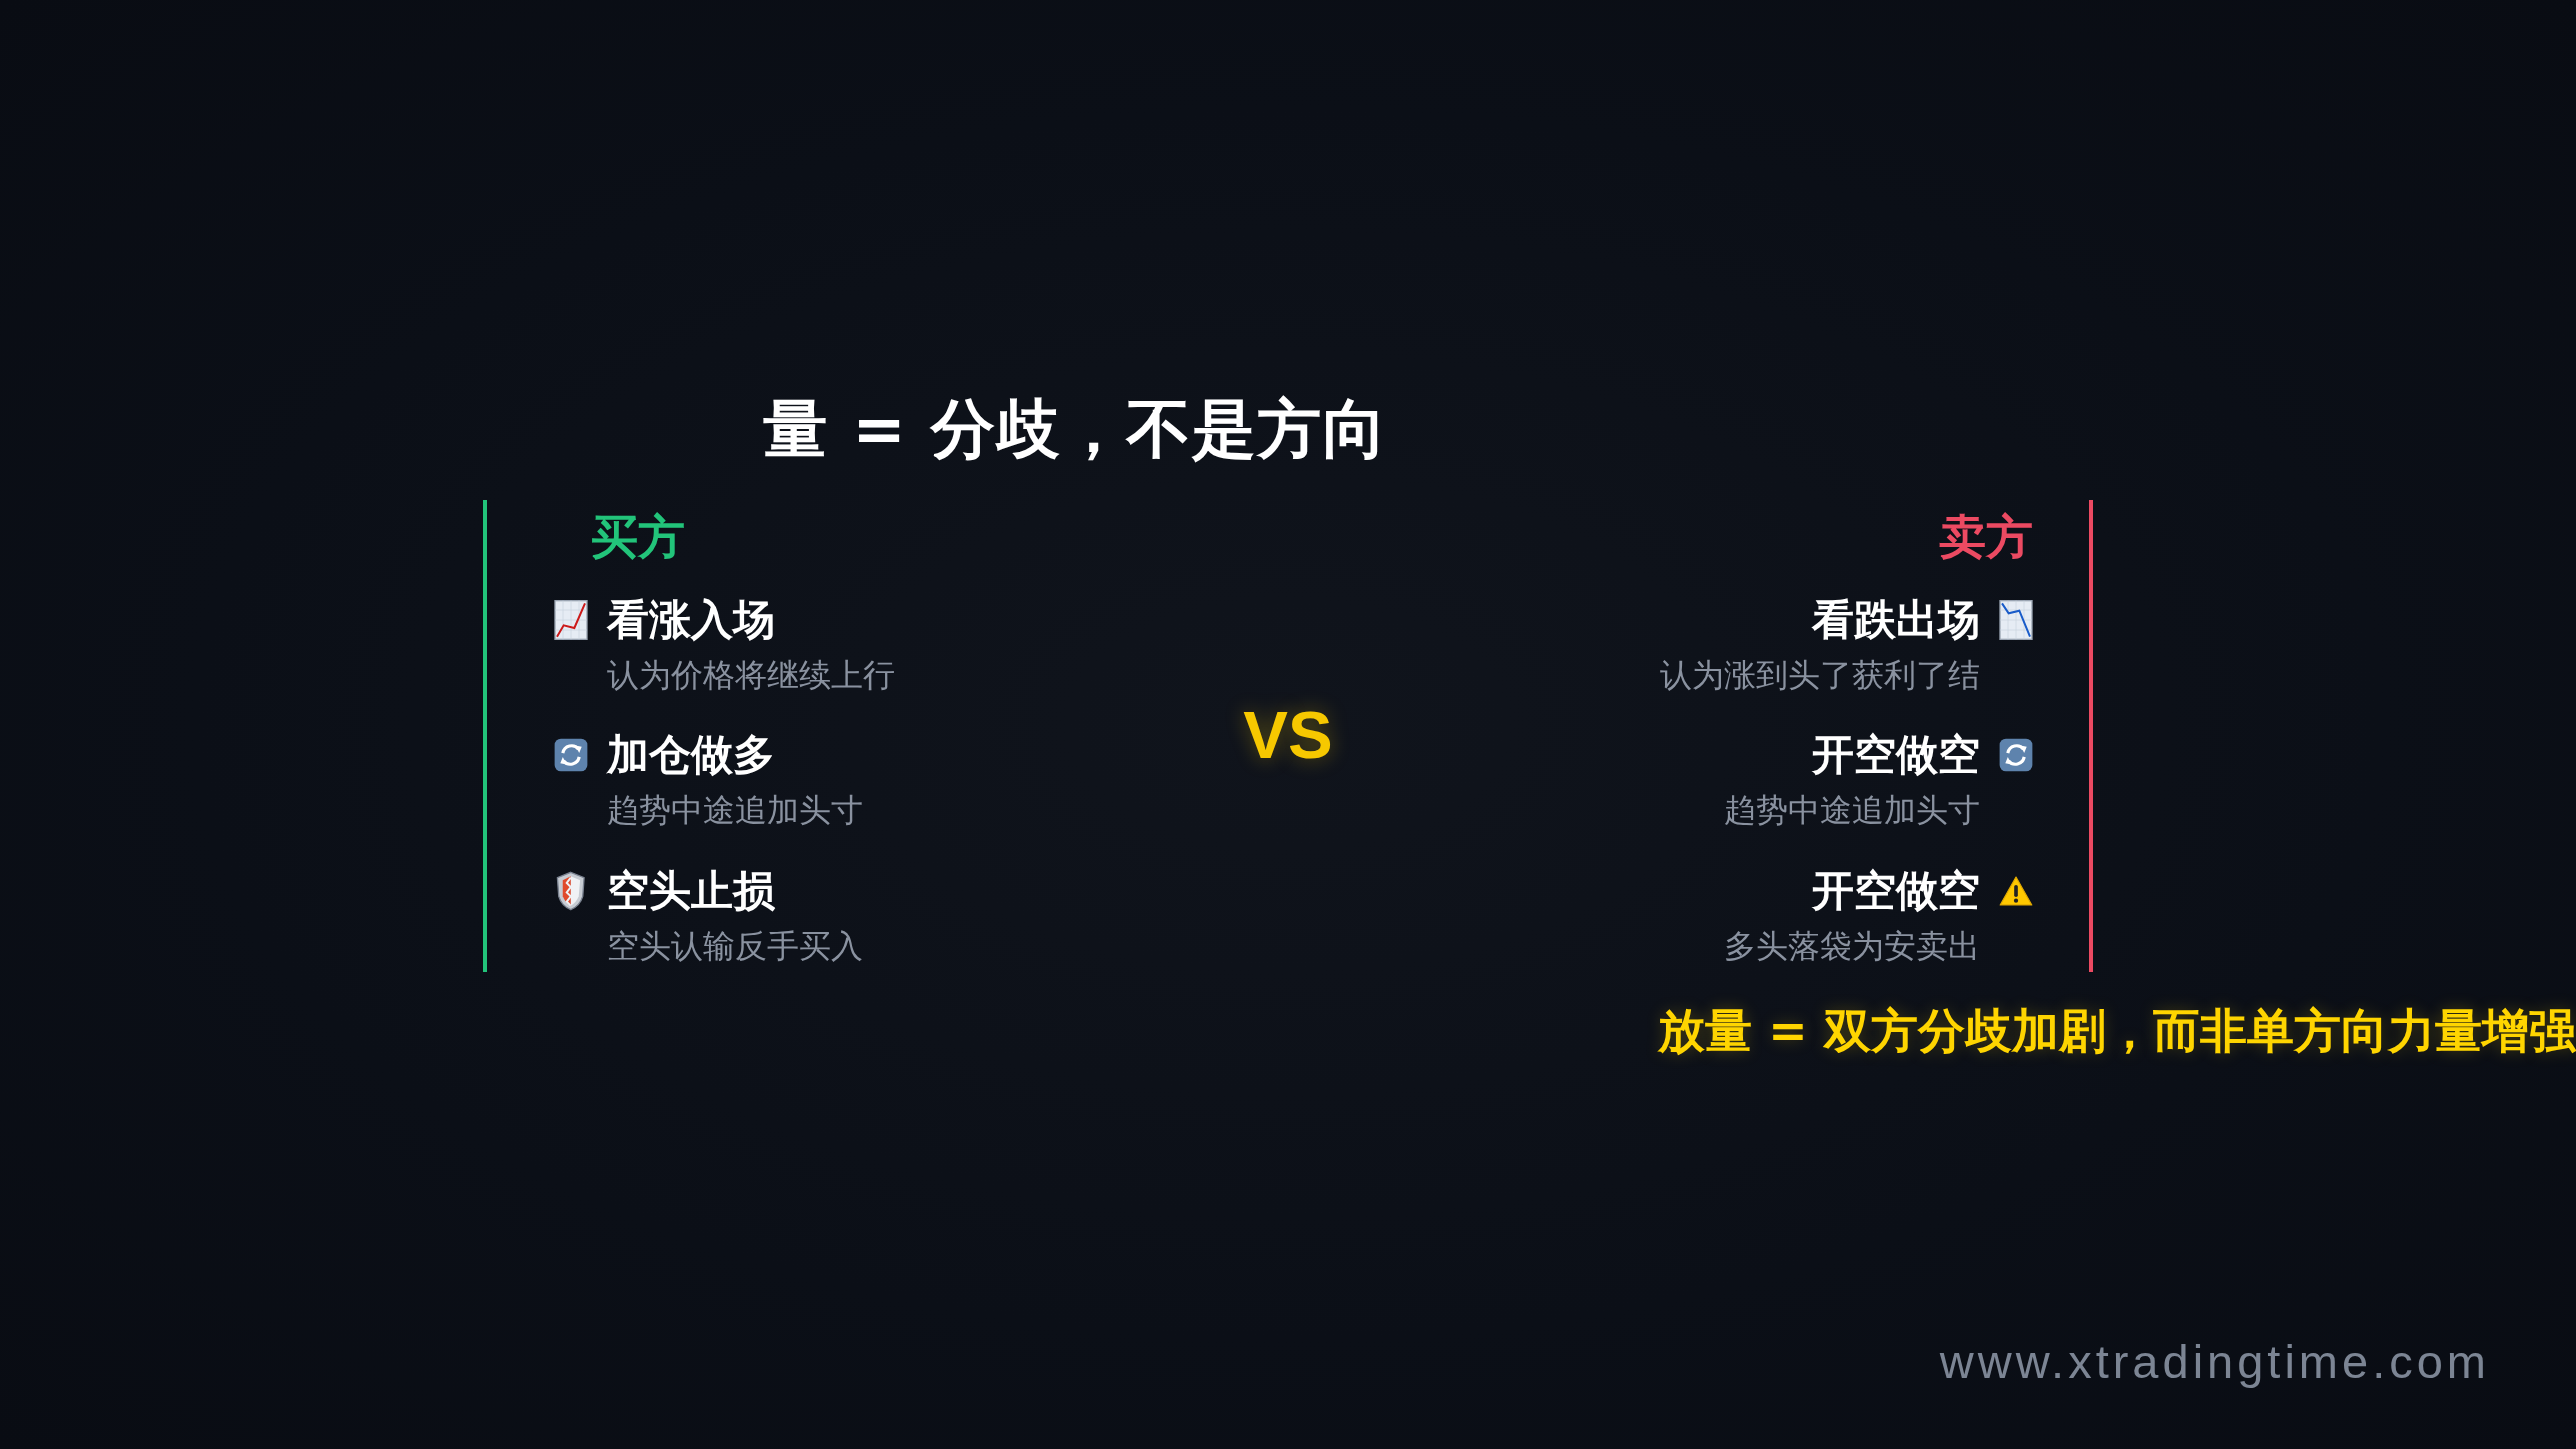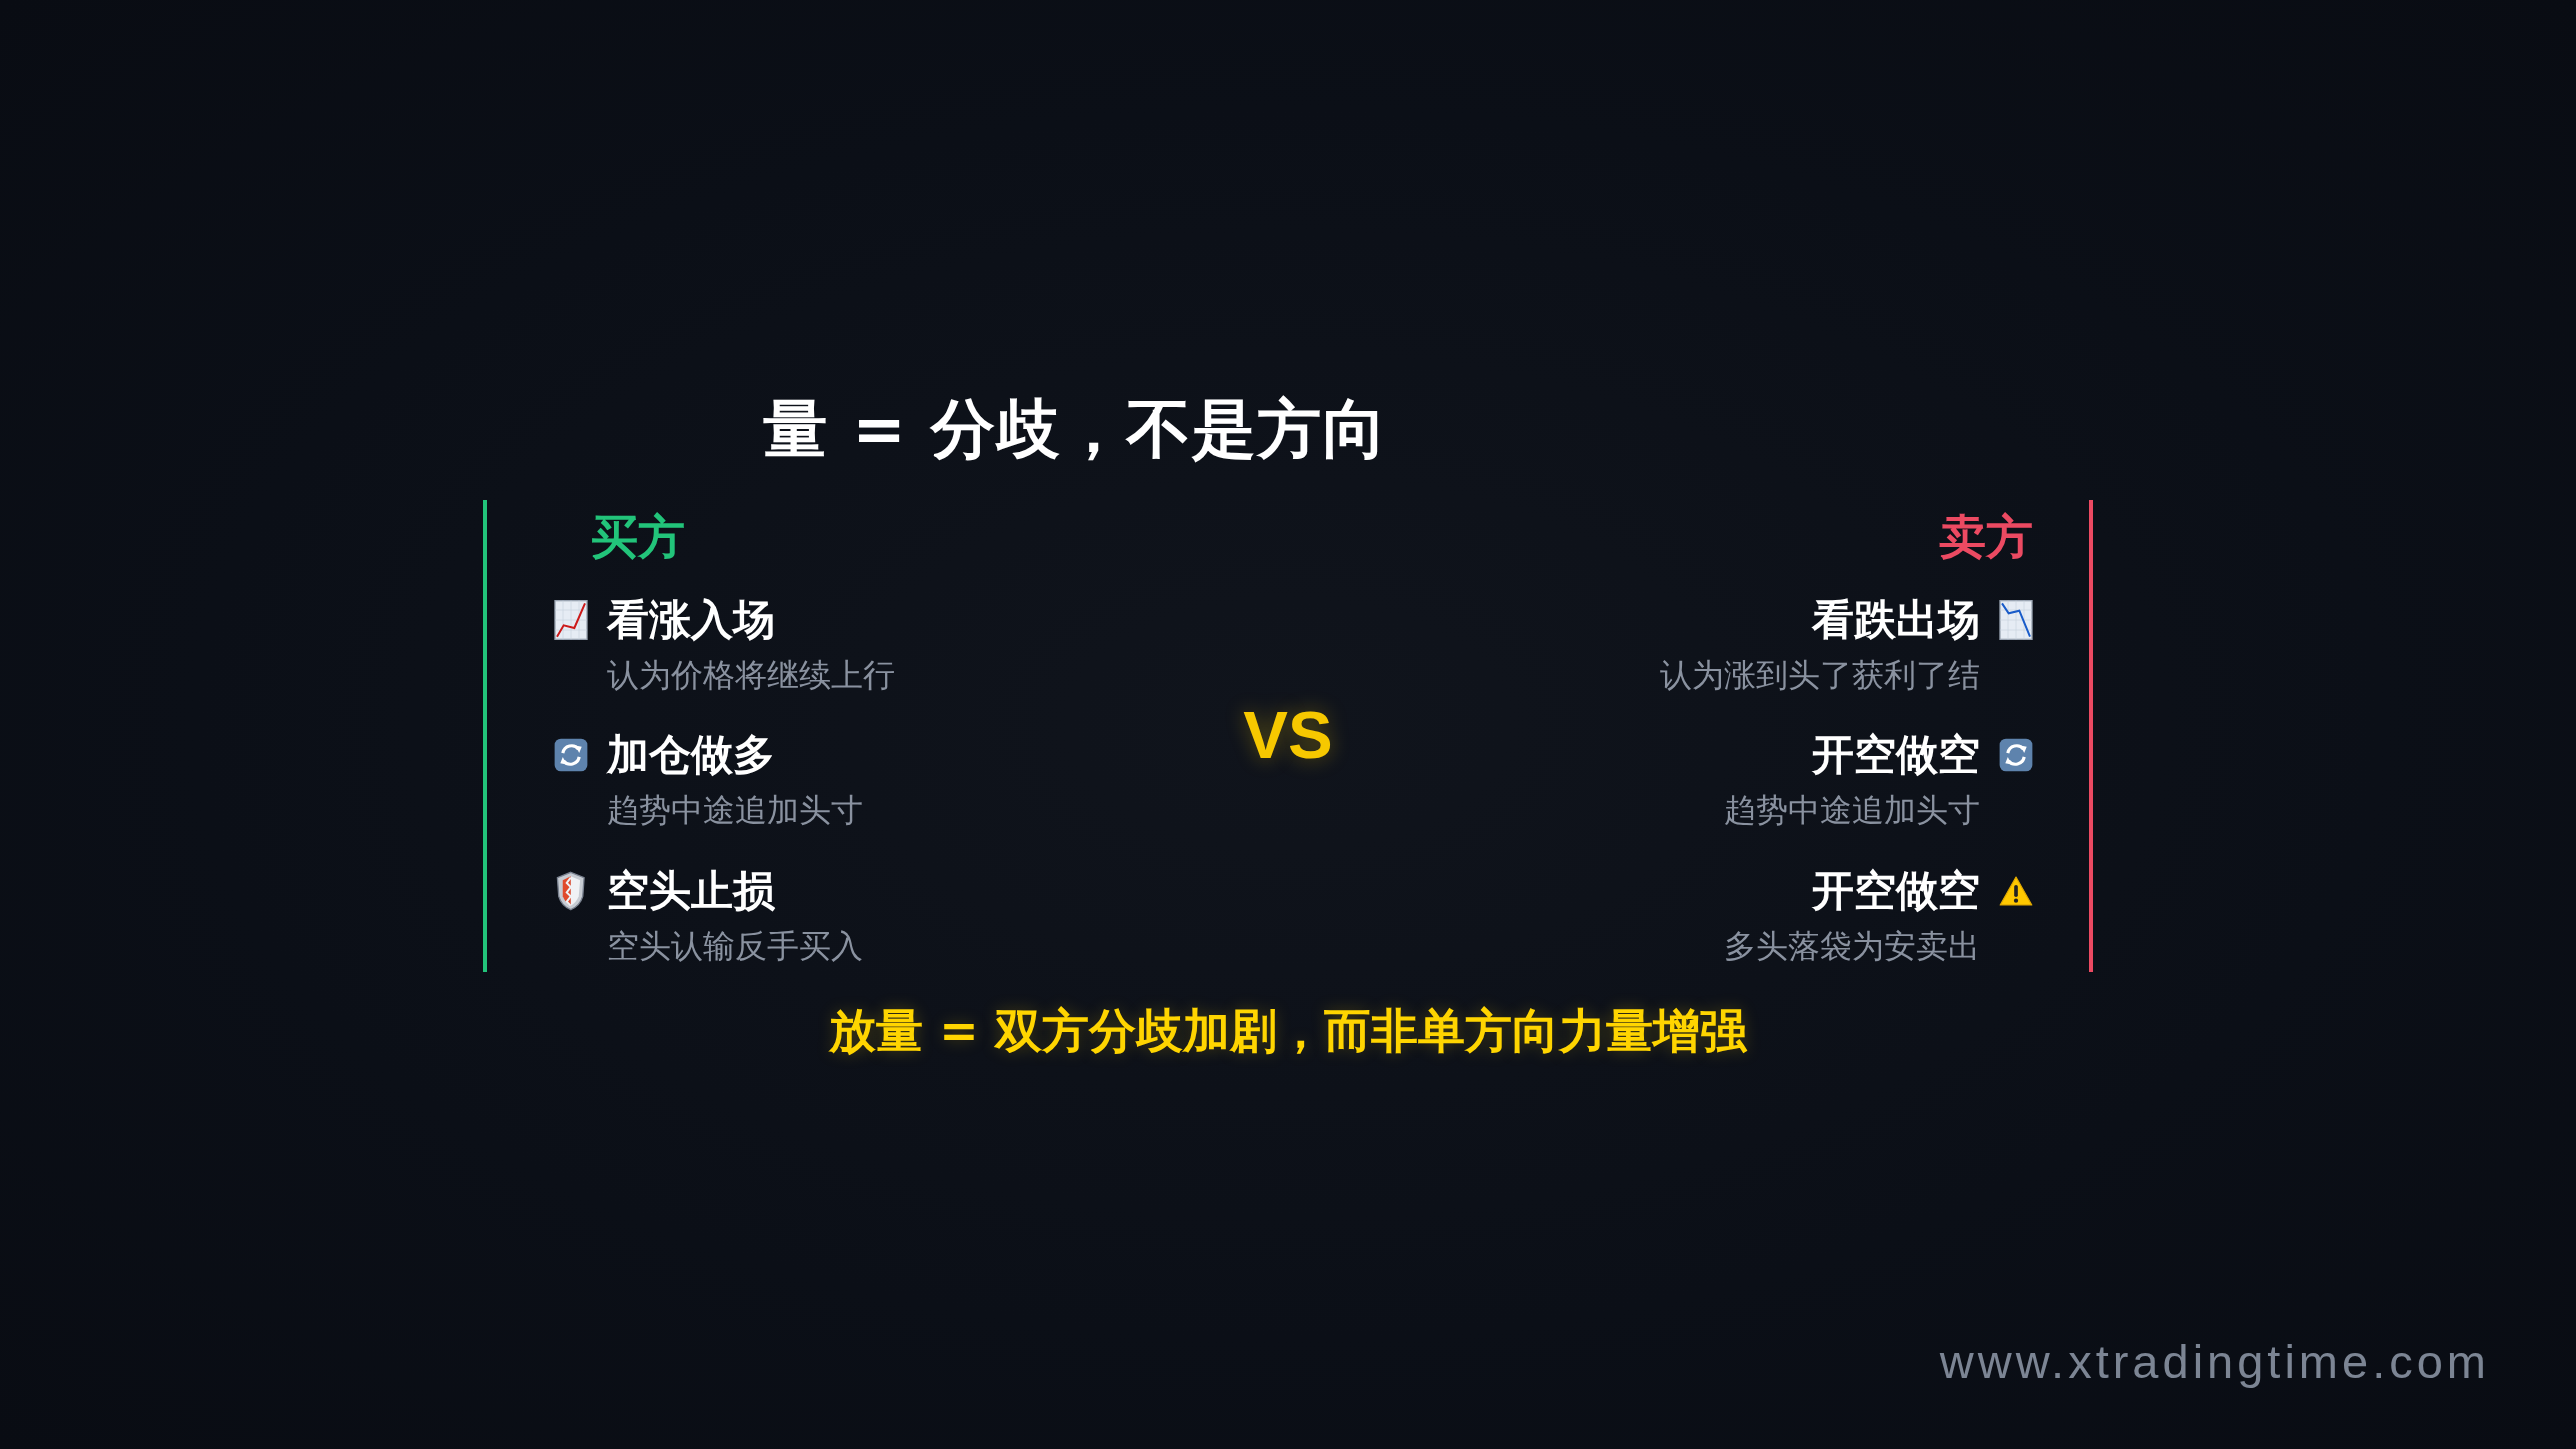--- a/index.html
+++ b/index.html
@@ -46,21 +46,21 @@
   }
   .col.left .icon { margin-right: 19px; }
   .col.right .icon { margin-left: 19px; }
   .vs {
     left: 1221px; width: 134px; top: 698px; text-align: center;
     font-family: "Liberation Sans", sans-serif;
     font-size: 67px; font-weight: bold; color: #f7c800; line-height: 74px;
     text-shadow: 0 0 20px rgba(247,200,0,0.35);
   }
   .bottom {
-    left: 0; width: 2576px; top: 1001px; text-align: center;
+    left: 0; width: 2576px; top: 1001px; text-align: right;
     font-size: 47px; font-weight: bold; color: #ffd500; line-height: 60px;
     text-shadow: 0 0 16px rgba(255,213,0,0.25);
   }
   .watermark {
     right: 86px; top: 1335px;
     font-family: "Liberation Sans", sans-serif;
     font-size: 47px; color: #7c8594; letter-spacing: 4px; line-height: 54px;
   }
 </style>
 </head>

